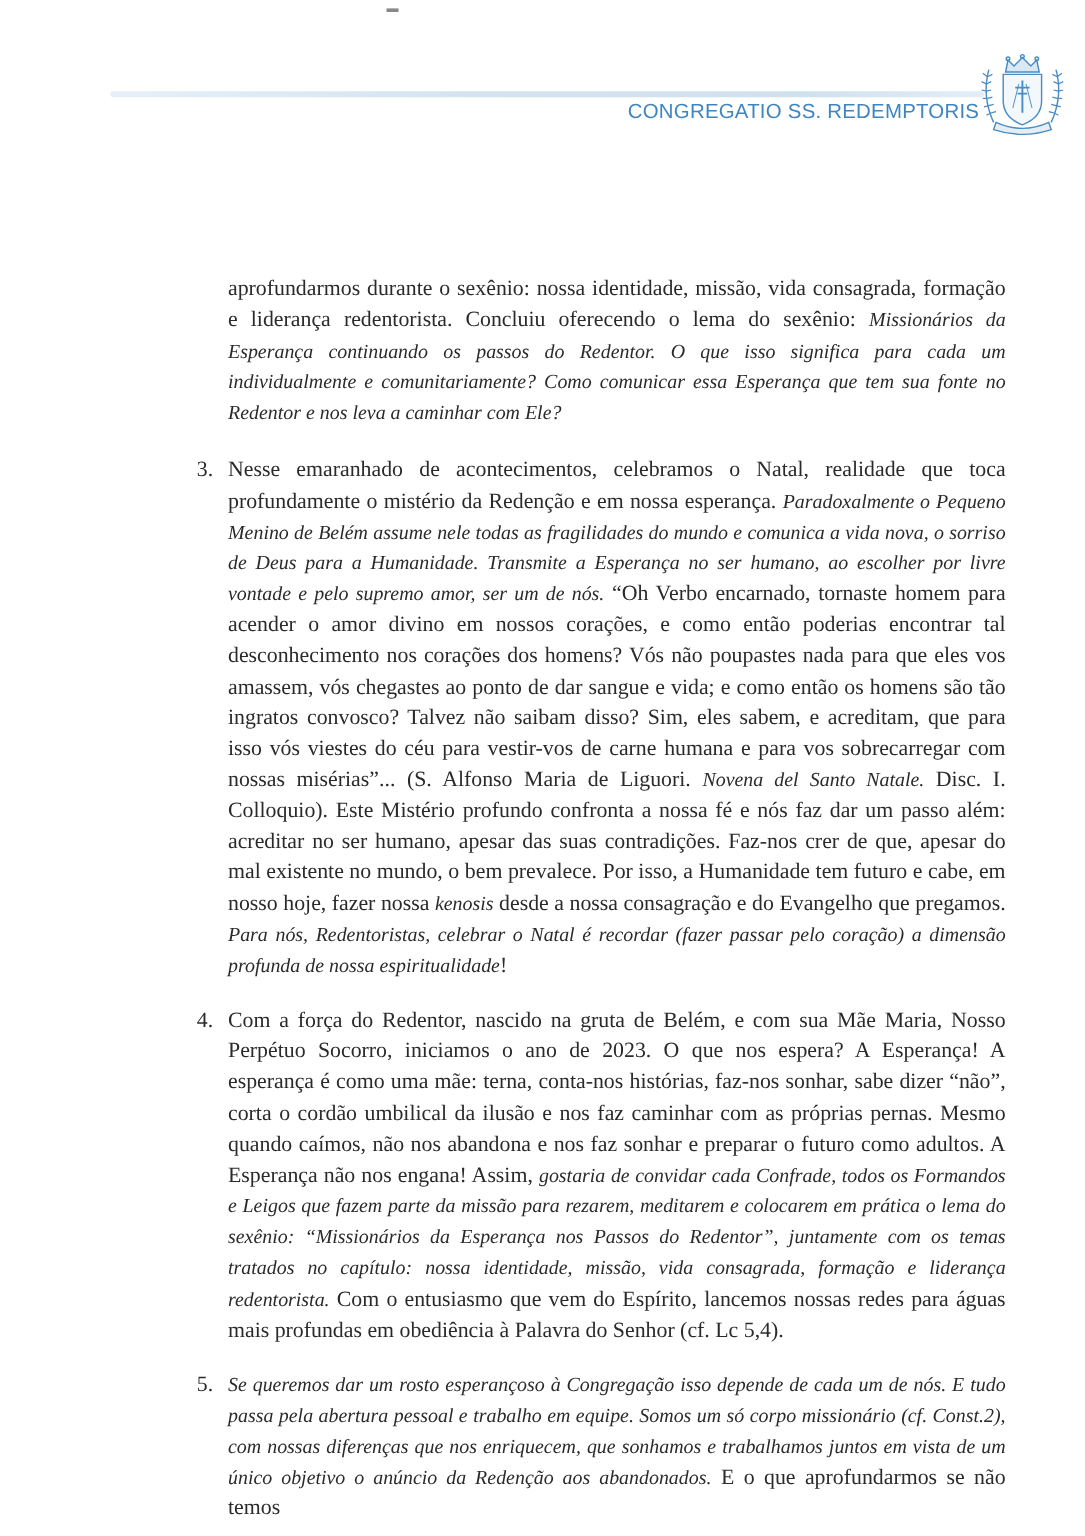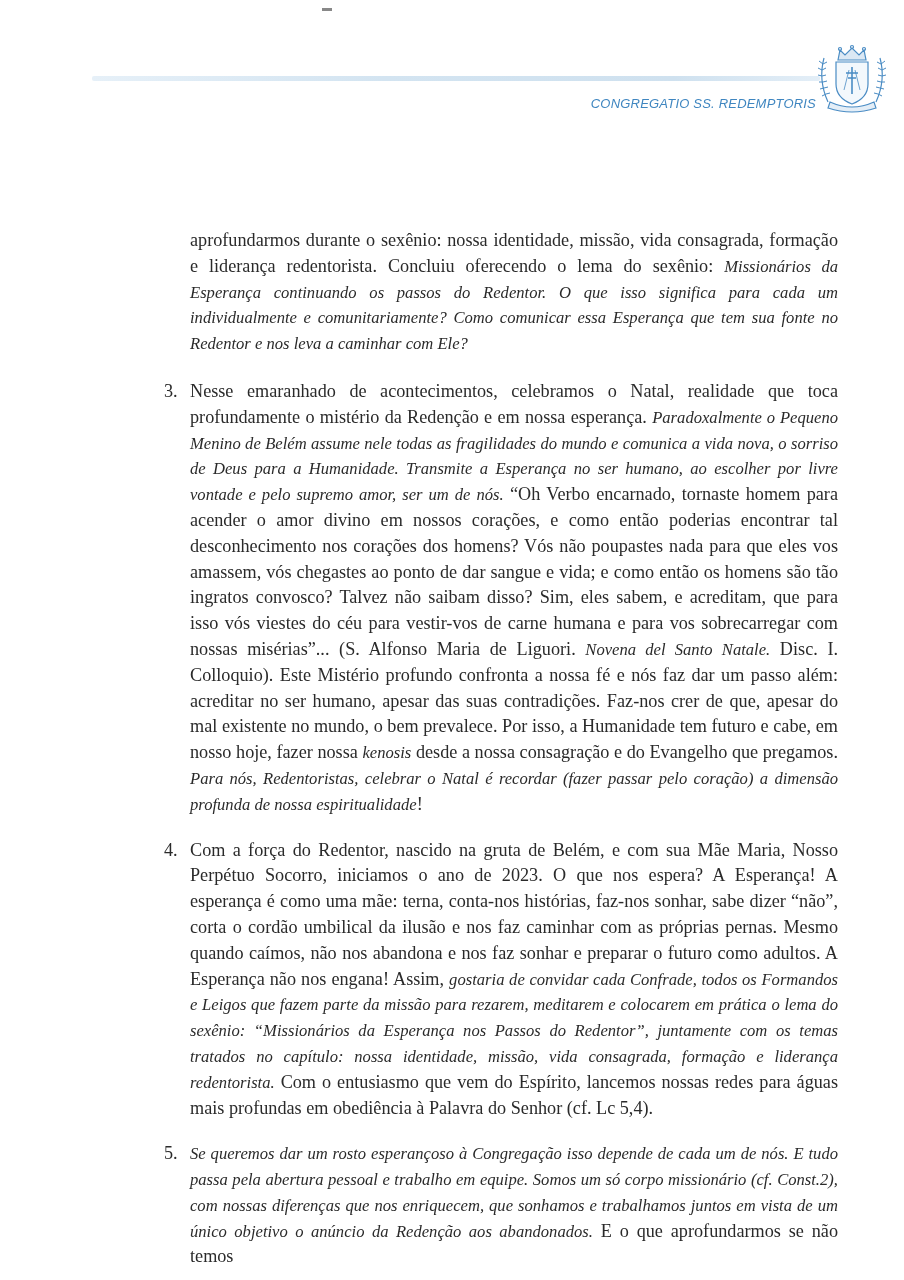--- a/index.html
+++ b/index.html
@@ -20,26 +20,25 @@
       left: 92px;
       top: 76px;
       width: 728px;
       height: 5px;
       background: linear-gradient(to right, #e6f0f8, #d3e4f1 40%, #cfe1ef 80%, #e3eef7);
       border-radius: 2px;
     }
     .header-title {
       position: absolute;
       right: 88px;
-      top: 96px;
+      top: 83px;
       font-family: "Liberation Sans", "DejaVu Sans", sans-serif;
-      font-size: 13px;
+      font-size: 17px;
       letter-spacing: 0.2px;
       color: #3f86c0;
-      font-style: italic;
     }
     .logo {
       position: absolute;
       left: 814px;
       top: 40px;
       width: 76px;
       height: 76px;
     }
     .stray-mark {
       position: absolute;

